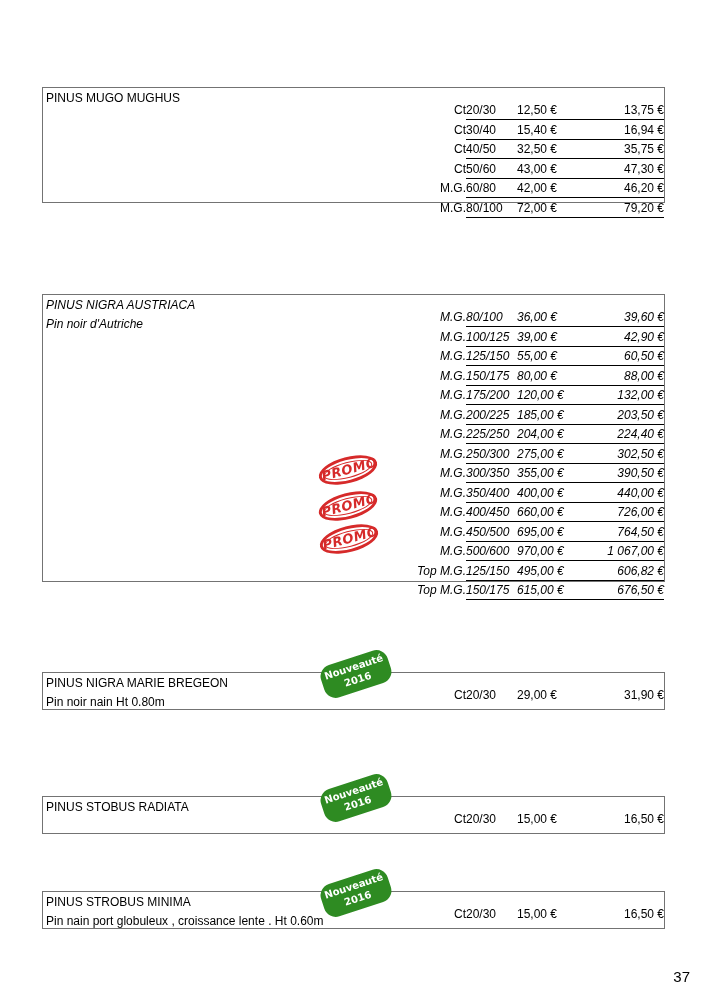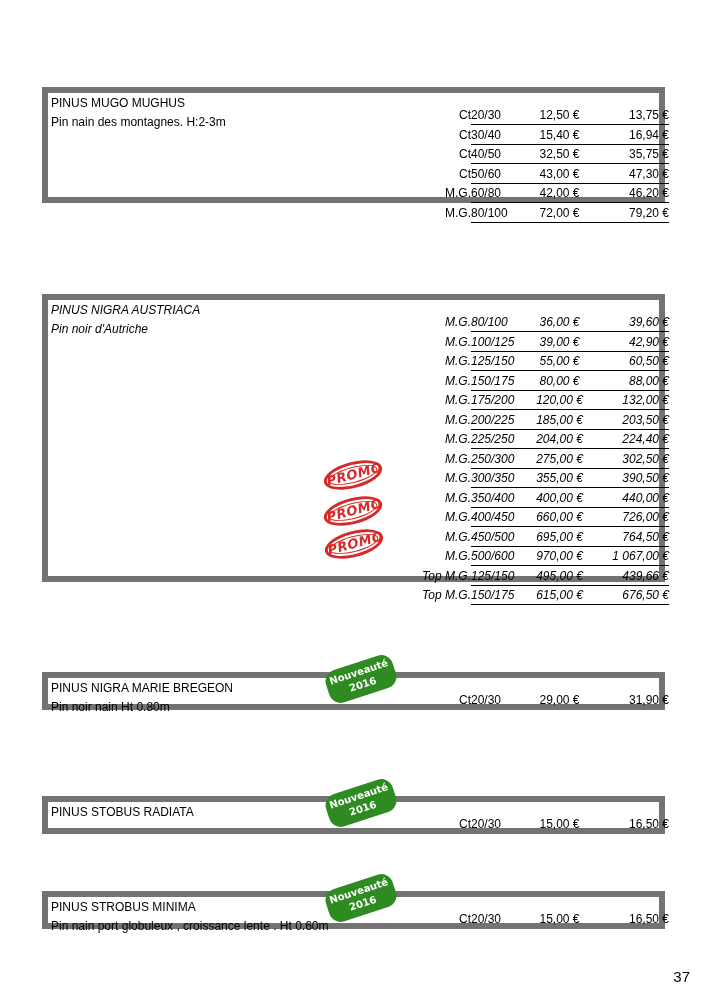--- a/index.html
+++ b/index.html
@@ -26,33 +26,33 @@
   .header .col-label, .header .col-forme, .header .col-cdt, .header .col-taille,
   .header .col-ht, .header .col-ttc { top: 0; }
   .header .h-forme { position: absolute; left: 353px; top: 0; line-height: 19px; }
   .header .h-cdt { position: absolute; left: 393px; top: 0; line-height: 19px; }
   .header .h-taille { position: absolute; left: 423px; top: 0; line-height: 19px; }
   .header .h-ht { position: absolute; right: 75px; top: 0; line-height: 19px; }
   .header .h-ttc { position: absolute; right: 1px; top: 0; line-height: 19px; }
 
   .block {
     position: absolute; left: 42px; width: 623px;
-    border: 6px solid #737373;
+    border: 1px solid #737373;
   }
   .block .title { position: absolute; left: 3px; top: 1px; line-height: 19px; }
   .block .subtitle { position: absolute; left: 3px; top: 20px; line-height: 19px; }
 
   .row { position: absolute; left: 0; width: 621px; height: 19.5px; margin-top: 12px; }
   .row .cdt { position: absolute; right: 198px; line-height: 19px; text-align: right; }
   .row .taille {
     position: absolute; left: 423px; width: 51px; line-height: 18px;
     border-bottom: 1px solid #000;
   }
   .row .ht {
-    position: absolute; left: 474px; width: 77px; line-height: 18px; text-align: center;
+    position: absolute; left: 474px; width: 77px; line-height: 18px; text-align: left;
     border-bottom: 1px solid #000; padding-right: 2px;
   }
   .row .ttc {
     position: absolute; left: 551px; width: 70px; line-height: 18px; text-align: right;
     border-bottom: 1px solid #000;
   }
   .row.noline .taille, .row.noline .ht, .row.noline .ttc { border-bottom: none; }
 
   
   .promo {
@@ -83,21 +83,20 @@
 </style>
 </head>
 <body>
 
 <div class="page">
 
 
   <div id="blocks">
       <div class="block" style="top: 87px; height: 116px;">
         <div class="title">PINUS MUGO MUGHUS</div>
-        <div class="subtitle">Pin nain des montagnes. H:2-3m</div>
         <div class="row" style="top: 1px;">
           <span class="cdt">Ct</span>
           <span class="taille">20/30</span>
           <span class="ht">12,50 €</span>
           <span class="ttc">13,75 €</span>
         </div>
         <div class="row" style="top: 20.5px;">
           <span class="cdt">Ct</span>
           <span class="taille">30/40</span>
           <span class="ht">15,40 €</span>
@@ -206,21 +205,21 @@
         <div class="row" style="top: 235px;">
           <span class="cdt">M.G.</span>
           <span class="taille">500/600</span>
           <span class="ht">970,00 €</span>
           <span class="ttc">1 067,00 €</span>
         </div>
         <div class="row" style="top: 254.5px;">
           <span class="cdt">Top M.G.</span>
           <span class="taille">125/150</span>
           <span class="ht">495,00 €</span>
-          <span class="ttc">439,66 €</span>
+          <span class="ttc">606,82 €</span>
         </div>
         <div class="row" style="top: 274px;">
           <span class="cdt">Top M.G.</span>
           <span class="taille">150/175</span>
           <span class="ht">615,00 €</span>
           <span class="ttc">676,50 €</span>
         </div>
         <div class="promo" style="left: 275px; top: 162px;">PROMO</div>
         <div class="promo" style="left: 275px; top: 198px;">PROMO</div>
         <div class="promo" style="left: 276px; top: 231px;">PROMO</div>

